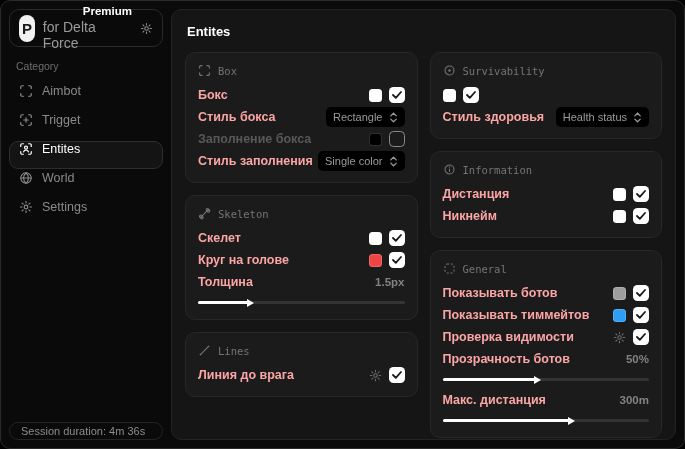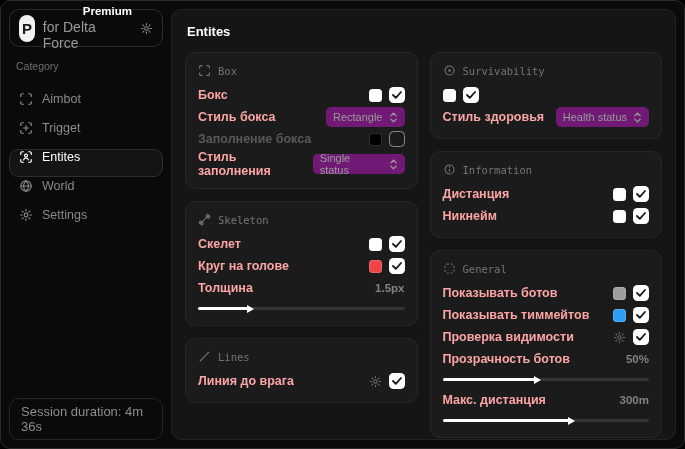--- a/index.html
+++ b/index.html
@@ -7,45 +7,45 @@
   .window { width:685px; height:449px; background:#0a0a0a; border:1px solid #2a2a2a; border-radius:10px; display:flex; overflow:hidden; }
 
   
   .sidebar { width:170px; flex:0 0 170px; padding:8px; display:flex; flex-direction:column; }
   .logo-card { height:38px; border:1px solid #2b2b2b; border-radius:10px; display:flex; align-items:center; gap:8px; padding:0 9px; }
   .logo-badge { width:27px; height:27px; background:#f2f2f2; border-radius:8px; color:#1a1a1a; font-weight:bold; font-size:15px; display:flex; align-items:center; justify-content:center; }
   .logo-text { flex:1; line-height:1.15; }
   .logo-title { font-size:11.5px; font-weight:bold; color:#ffffff;padding-left:40px; }
   .logo-sub { font-size:14px; color:#9a9a9a; }
   .logo-gear { color:#8a8a8a; display:flex; cursor:pointer; }
-  .category { margin:13px 7px 18px; font-size:10.5px; color:#6e6e6e; }
+  .category { margin:13px 7px 10px; font-size:10.5px; color:#6e6e6e; }
   .nav-item { height:28px; display:flex; gap:9px; padding:0 9px; margin-top:1px; color:#8a8a8a; font-size:12.5px; border:1px solid transparent; border-radius:9px; cursor:pointer; }
   .nav-item.active { color:#ffffff; border-color:#2e2e2e; background:#141414; }
   .nav-item .nicon { display:flex; }
   .side-spacer { flex:1; }
-  .session-card { height:42px; border:1px solid #242424; border-radius:10px; display:flex; align-items:center; padding:0 11px; font-size:13px; color:#8d8d8d; }
+  .session-card { height:18px; border:1px solid #242424; border-radius:10px; display:flex; align-items:center; padding:0 11px; font-size:11px; color:#8d8d8d; }
 
   
   .main { flex:1; margin:8px 8px 8px 0; background:#151515; border:1px solid #232323; border-radius:10px; padding:11px 13px; overflow:hidden; }
   .main-title { font-size:13px; font-weight:bold; color:#ffffff; margin:3px 0 13px 2px; }
   .cols { display:flex; gap:12px; }
   .col { flex:1; display:flex; flex-direction:column; gap:12px; }
 
   .card { background:#1b1b1b; border:1px solid #272727; border-radius:10px; padding:9px 12px 10px; }
   .card-head { display:flex; align-items:flex-end; gap:7px; color:#757575; font-family:"DejaVu Sans Mono", monospace; font-size:10.5px; margin:2px 0 7px; }
   .card-head .hicon { display:flex; color:#757575; }
   .row { display:flex; justify-content:space-between; align-items:center; min-height:22px; }
   .lbl { font-size:12.5px; font-weight:600; color:#fca5a5; }
   .lbl.dim { color:#585858; }
   .ctrl { display:flex; align-items:center; gap:7px; }
   .swatch { width:13px; height:13px; border-radius:3.5px; border:1px solid rgba(255,255,255,0.18); cursor:pointer; }
   .cb { width:16px; height:16px; border-radius:4.5px; cursor:pointer; display:flex; align-items:center; justify-content:center; }
   .cb.checked { background:#ffffff; }
   .cb.unchecked { border:1.6px solid #8a8a8a; background:transparent; }
-  .dd { background:#701a75; border-radius:5px; height:20px; padding:0 7px; display:flex; align-items:center; gap:6px; font-size:11px; color:#9a9a9a; cursor:pointer; }
+  .dd { background:#000000; border-radius:5px; height:20px; padding:0 7px; display:flex; align-items:center; gap:6px; font-size:11px; color:#9a9a9a; cursor:pointer; }
   .dd .ddicon { display:flex; color:#9a9a9a; }
   .gear-mini { color:#6e6e6e; display:flex; cursor:pointer; }
   .val { font-size:11.5px; font-weight:600; color:#828282; }
   .slider { height:3px; background:#343434; border-radius:2px; position:relative; margin:8px 0 5px; cursor:pointer; }
   .slider .fill { height:100%; background:#ffffff; border-radius:2px; position:relative; }
   .slider .thumb { position:absolute; right:-4px; top:50%; transform:translateY(-50%); width:0; height:0; border-left:7px solid #ffffff; border-top:4px solid transparent; border-bottom:4px solid transparent; }
   .gap-top { margin-top:8px; }
 </style>
 </head>
 <body>
@@ -166,21 +166,21 @@
           <div class="row">
             <span class="lbl dim">Заполнение бокса</span>
             <span class="ctrl">
               <span class="swatch" style="background-color: rgb(0, 0, 0);"></span>
               <span class="cb unchecked"></span>
             </span>
           </div>
           <div class="row">
             <span class="lbl">Стиль заполнения</span>
             <span class="dd">
-              <span>Single status</span>
+              <span>Single color</span>
               <span class="ddicon">
                   <svg width="9" height="11" viewBox="0 0 10 12" fill="none" stroke="currentColor" stroke-width="1.4" stroke-linecap="round">
                     <path d="M2 4.2 5 1.2l3 3M2 7.8l3 3 3-3"></path>
                   </svg>
                 </span>
             </span>
           </div>
         </div>
 
         <div class="card">

